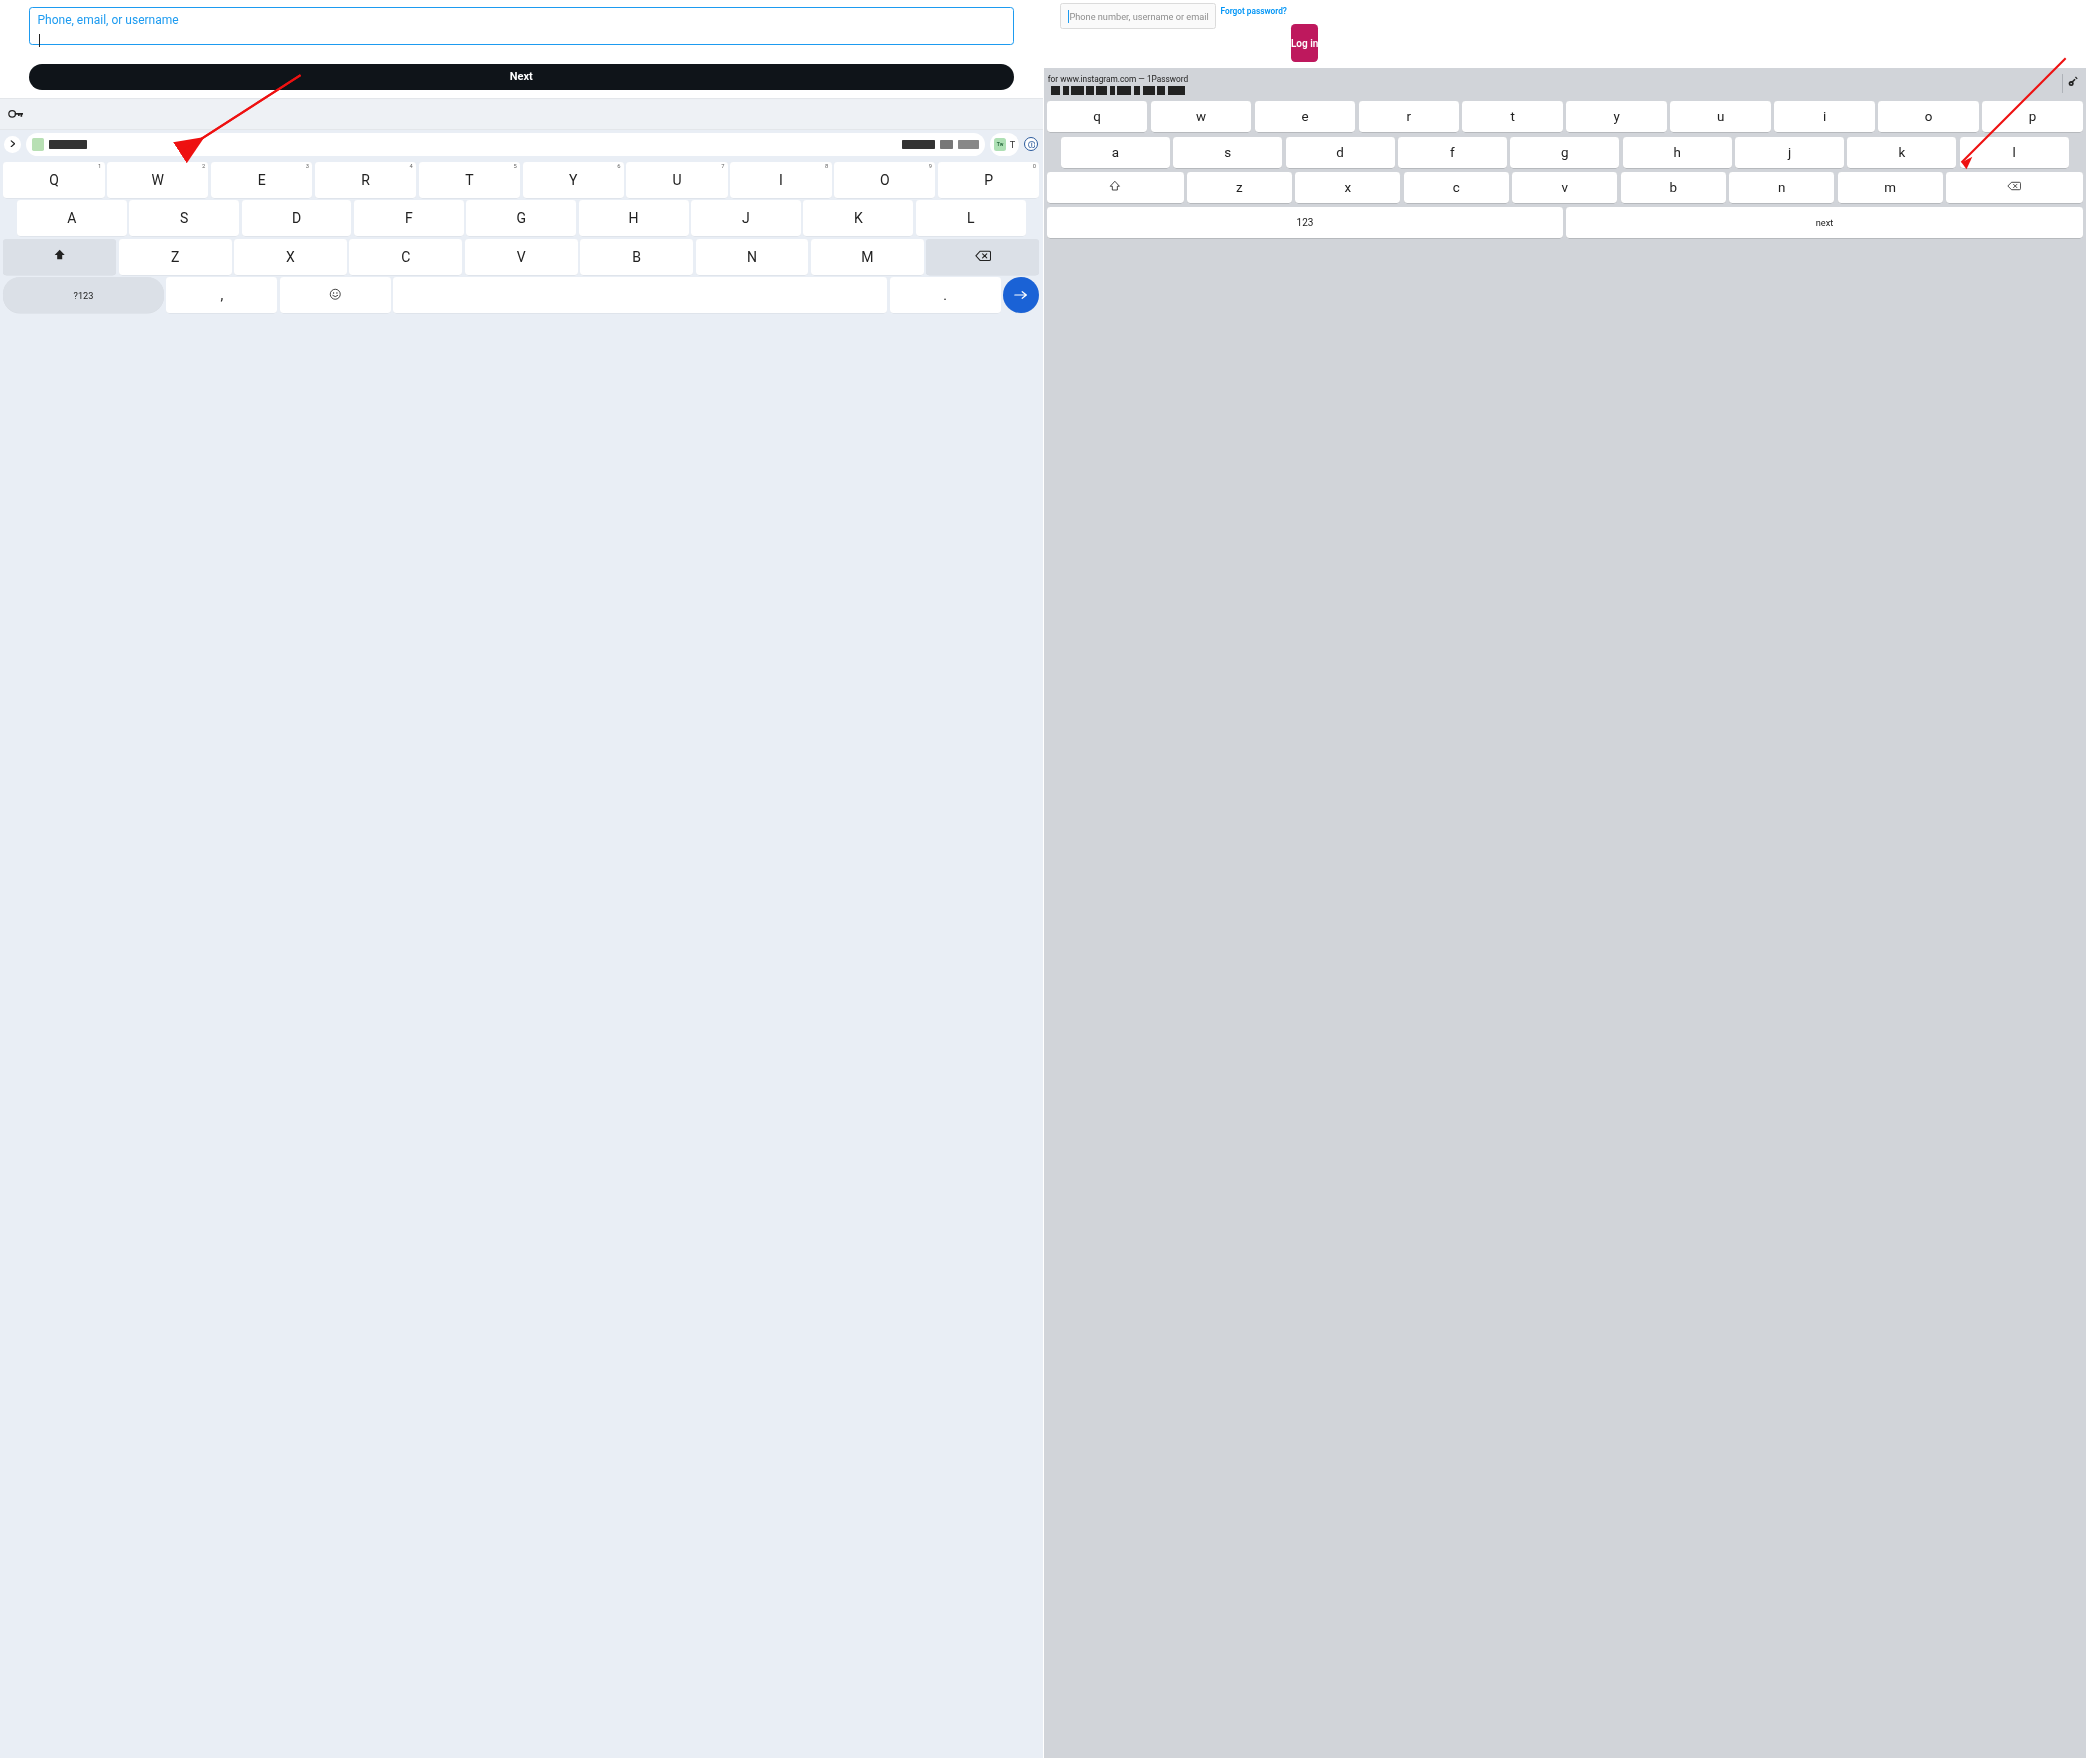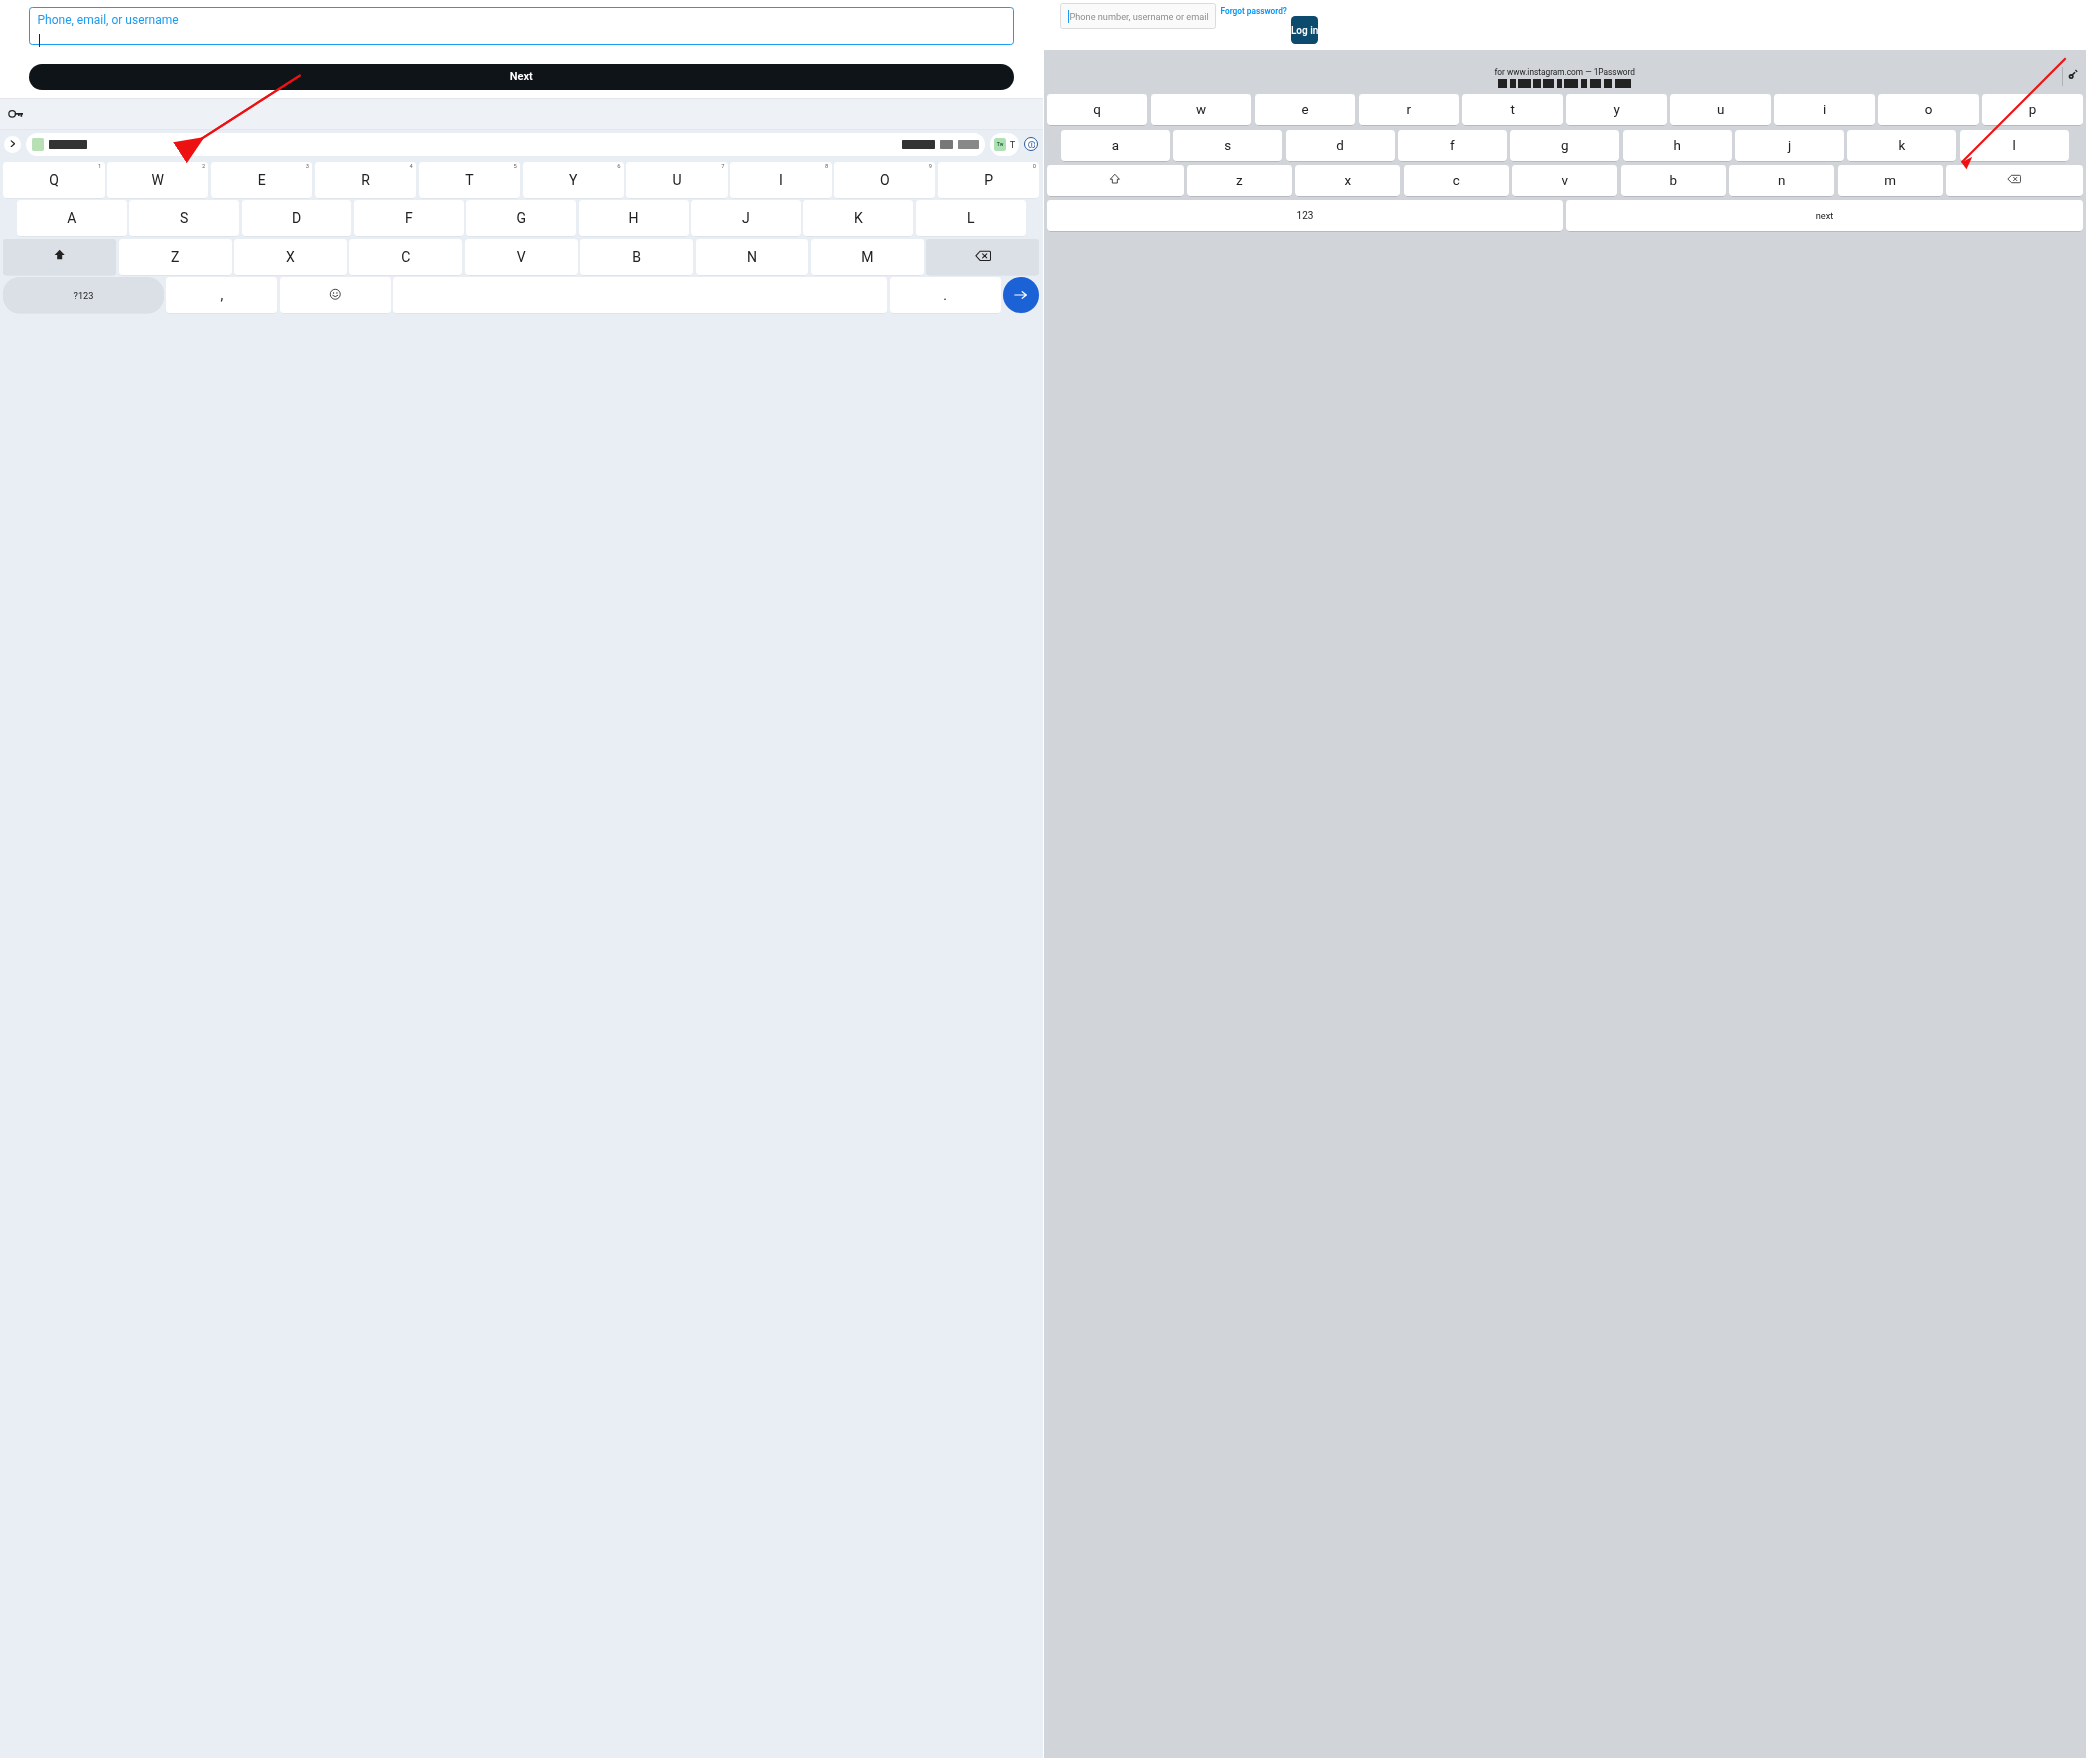--- a/index.html
+++ b/index.html
@@ -159,37 +159,36 @@
     color:#8e8e8e;
   }
   .forgot-row {
     display:flex;justify-content:flex-end;
     padding-top: 2.5px;
   }
   .forgot {
     color:#0095f6;font-weight:600;font-size:8.3px;
   }
   .ig-login {
-    margin-top: 13px;
-    background:#0c4a6e;
+    margin-top: 21px;
+    background:#be185d;
     color:#fff;border:none;border-radius:4.2px;
-    height:28px;font-size:10px;font-weight:600;
+    height:38px;font-size:10px;font-weight:600;
   }
 
   
   .kb-ios-wrap {
     background:#d1d4d9;
     flex:1;display:flex;flex-direction:column;
   }
   .ios-suggest {
-    display:flex;align-items:center;justify-content:center;
+    display:flex;align-items:center;justify-content:flex-start;
     gap:7.5px;
     padding: 5.8px 4.2px 4.2px 4.2px;
     position:relative;
-    margin-top:11px;
   }
   .ios-suggest .txt {
     text-align:center;font-size:8.3px;color:#222;
   }
   .ios-suggest .blurred {
     display:flex;gap:2.5px;
   }
   .ios-suggest .blurred span{
     display:inline-block;height:8.3px;background:#222;
   }

